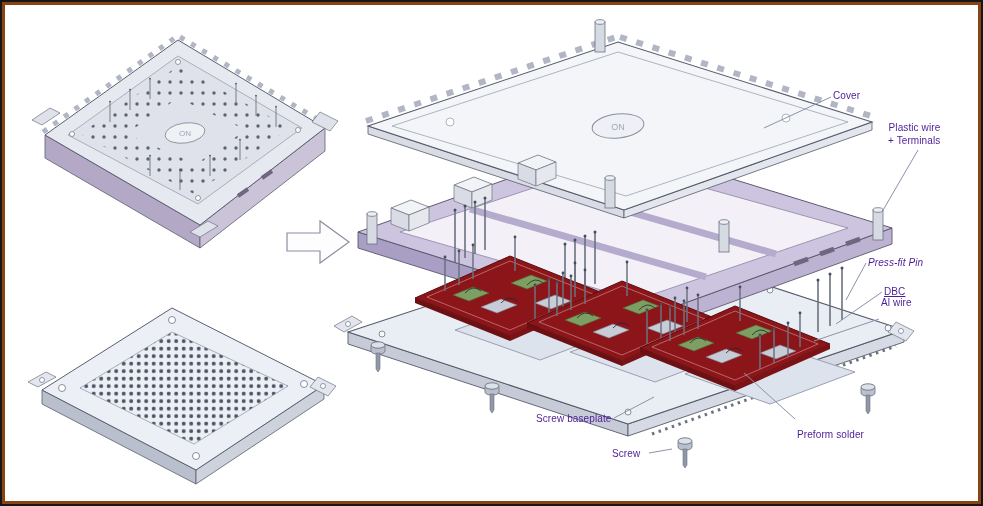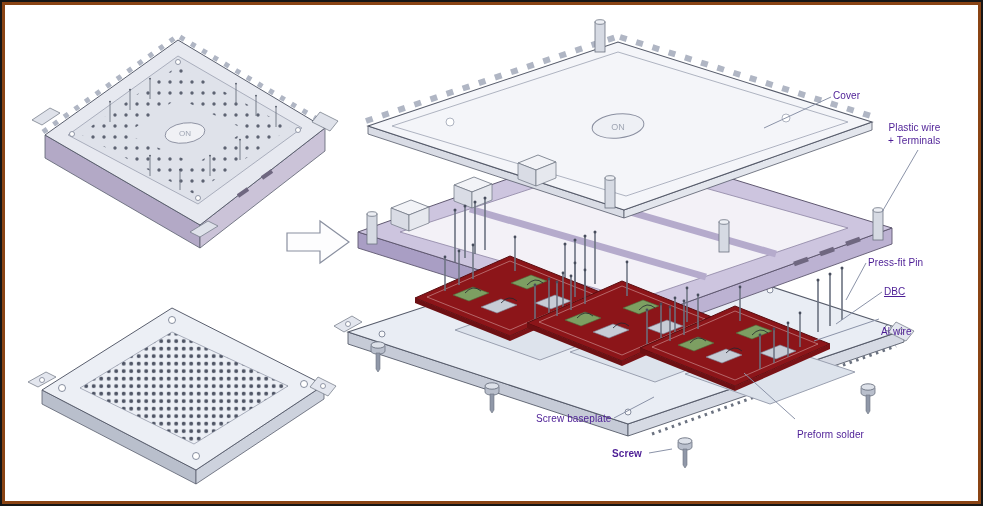--- a/index.html
+++ b/index.html
@@ -236,21 +236,21 @@
           <line x1="614" y1="418" x2="654" y2="397"></line>
           <line x1="795" y1="419" x2="744" y2="373"></line>
           <line x1="649" y1="453" x2="672" y2="449"></line>
         </g>
       </g>
     </svg>
 
     <div class="lbl" style="left:828px;top:85px;">Cover</div>
     <div class="lbl" style="left:883px;top:117px;">Plastic wire
 + Terminals</div>
-    <div class="lbl" style="left:863px;top:252px;">Press-fit Pin</div>
+    <div class="lbl" style="left:863px;top:252px;font-style:italic;">Press-fit Pin</div>
     <div class="lbl" style="left:879px;top:281px;text-decoration:underline;">DBC</div>
-    <div class="lbl" style="left:876px;top:321px;">Al wire</div>
+    <div class="lbl" style="left:876px;top:292px;">Al wire</div>
     <div class="lbl" style="left:531px;top:408px;">Screw baseplate</div>
     <div class="lbl" style="left:792px;top:408px;margin-top:16px;">Preform solder</div>
-    <div class="lbl" style="left:607px;top:443px;font-weight:bold;">Screw</div>
+    <div class="lbl" style="left:607px;top:443px;">Screw</div>
 
   </div>
 </div>
 
 </body></html>

